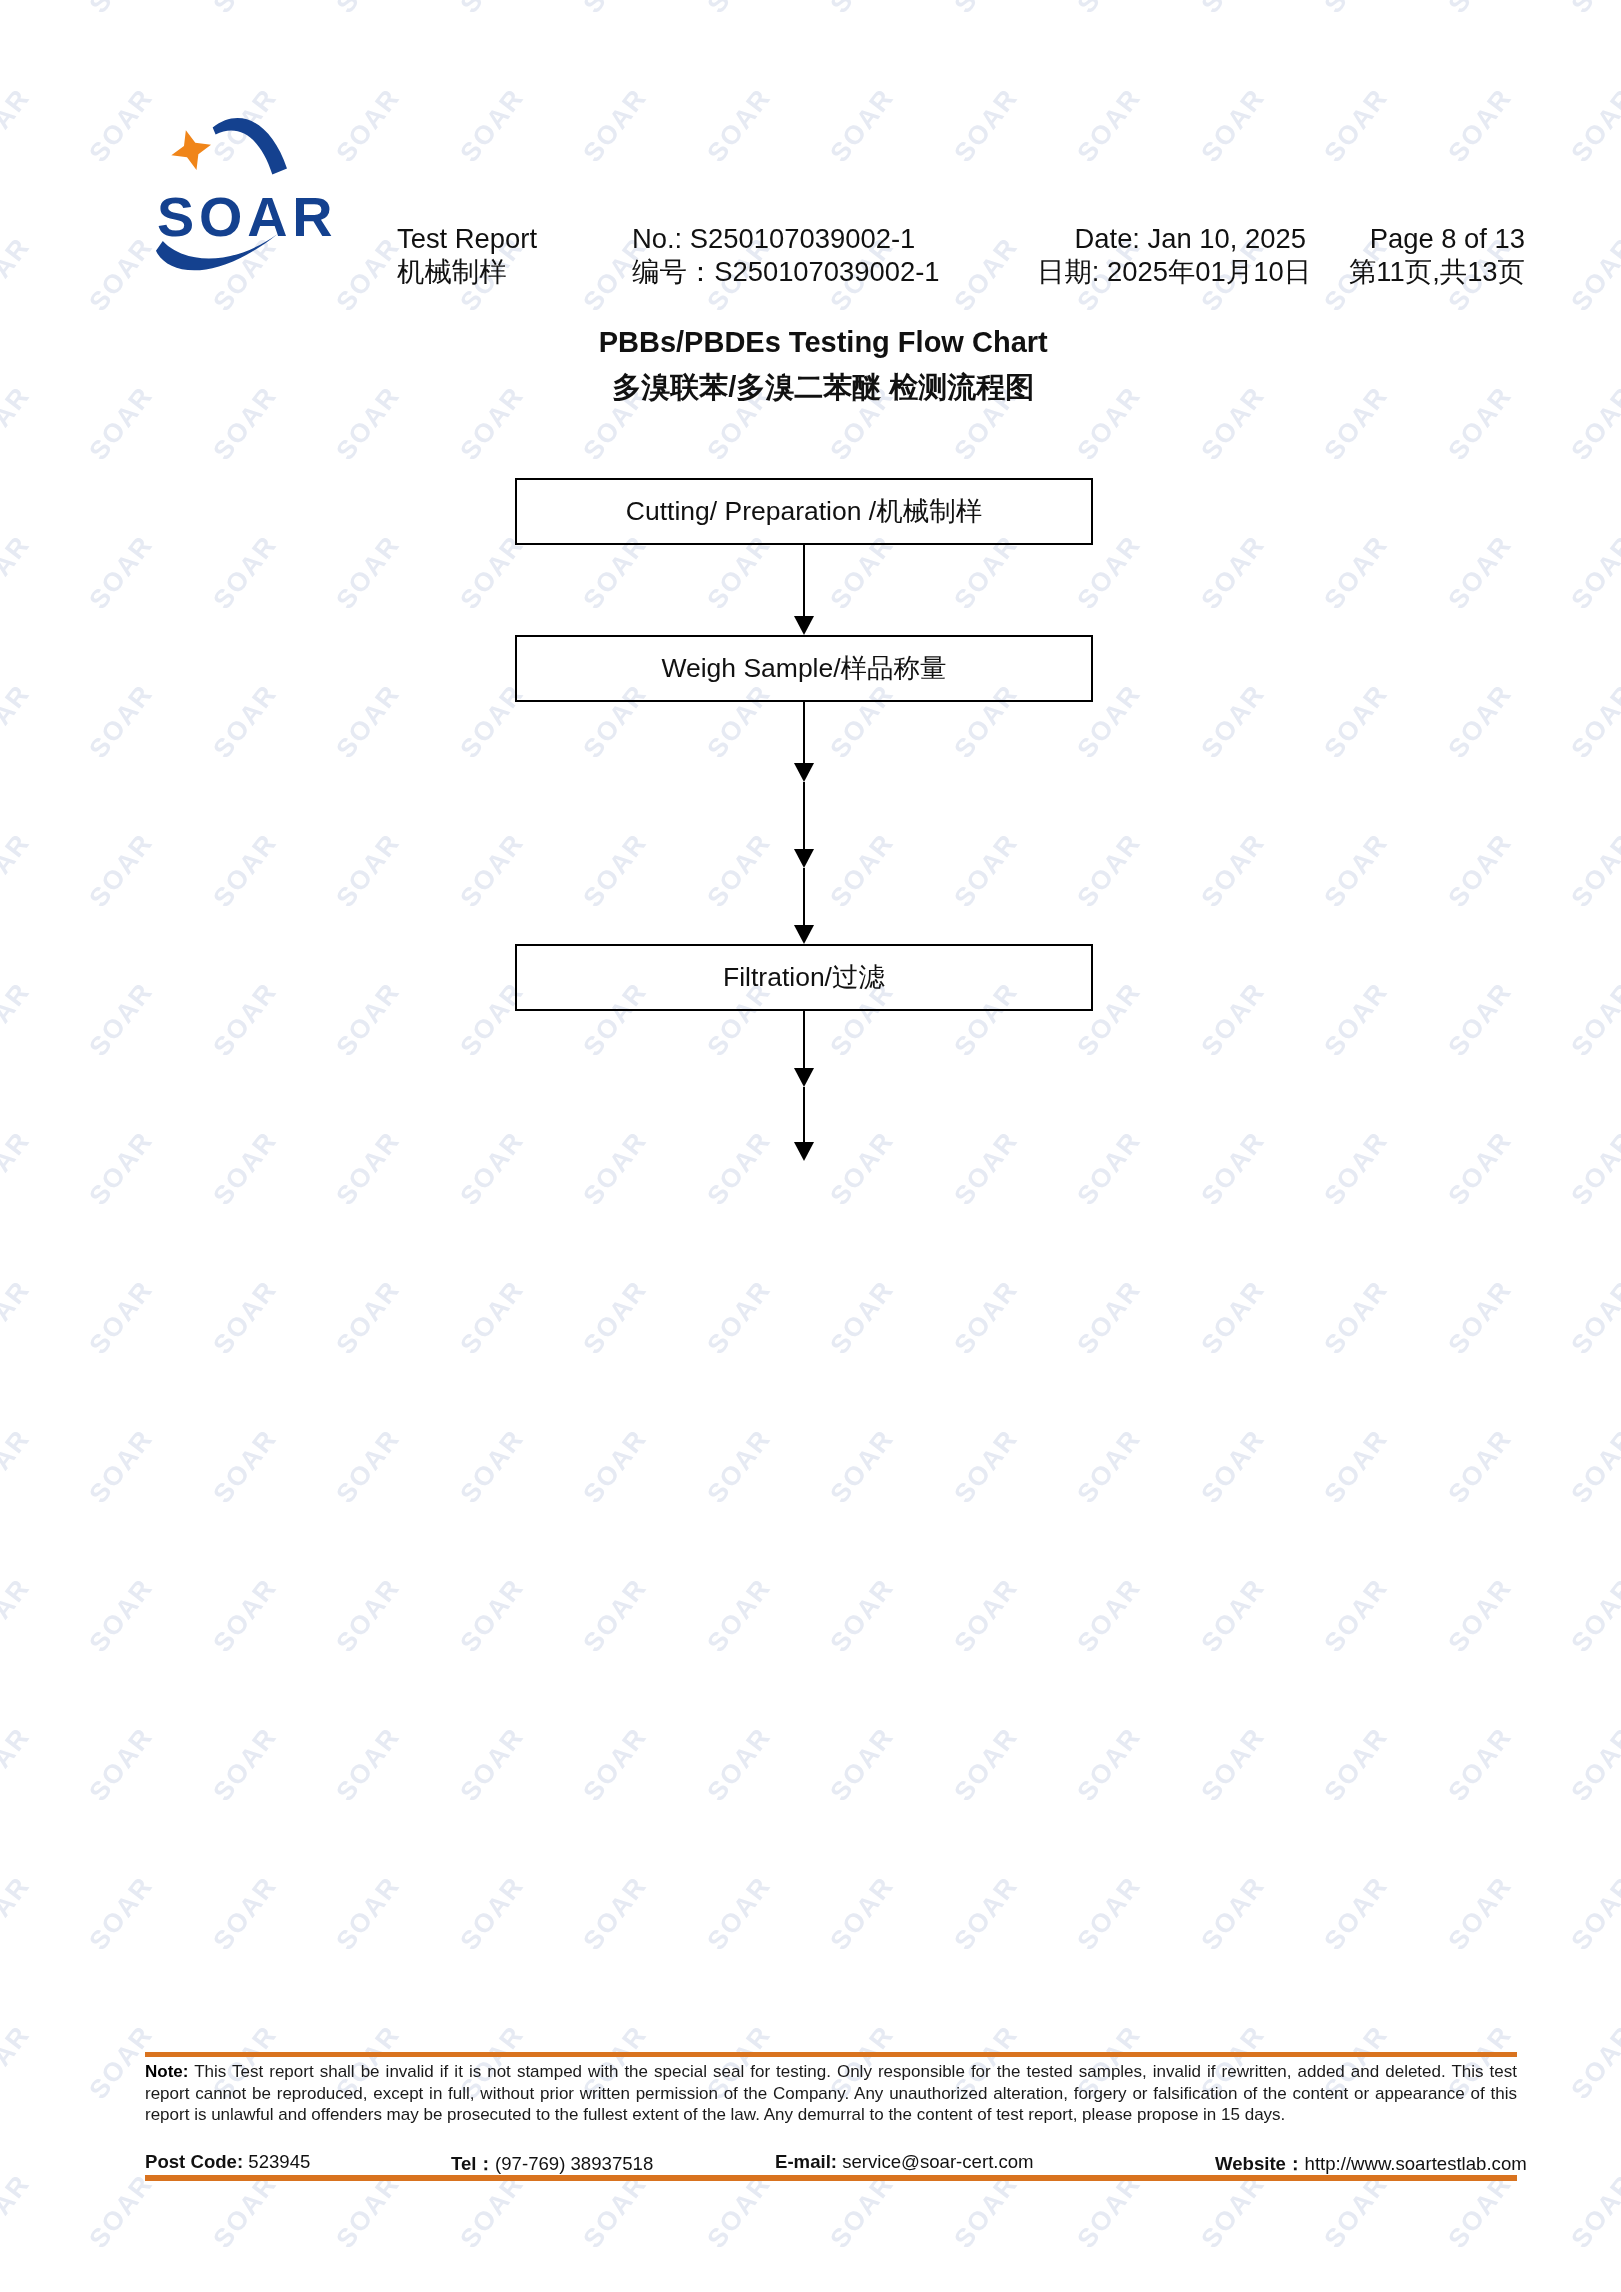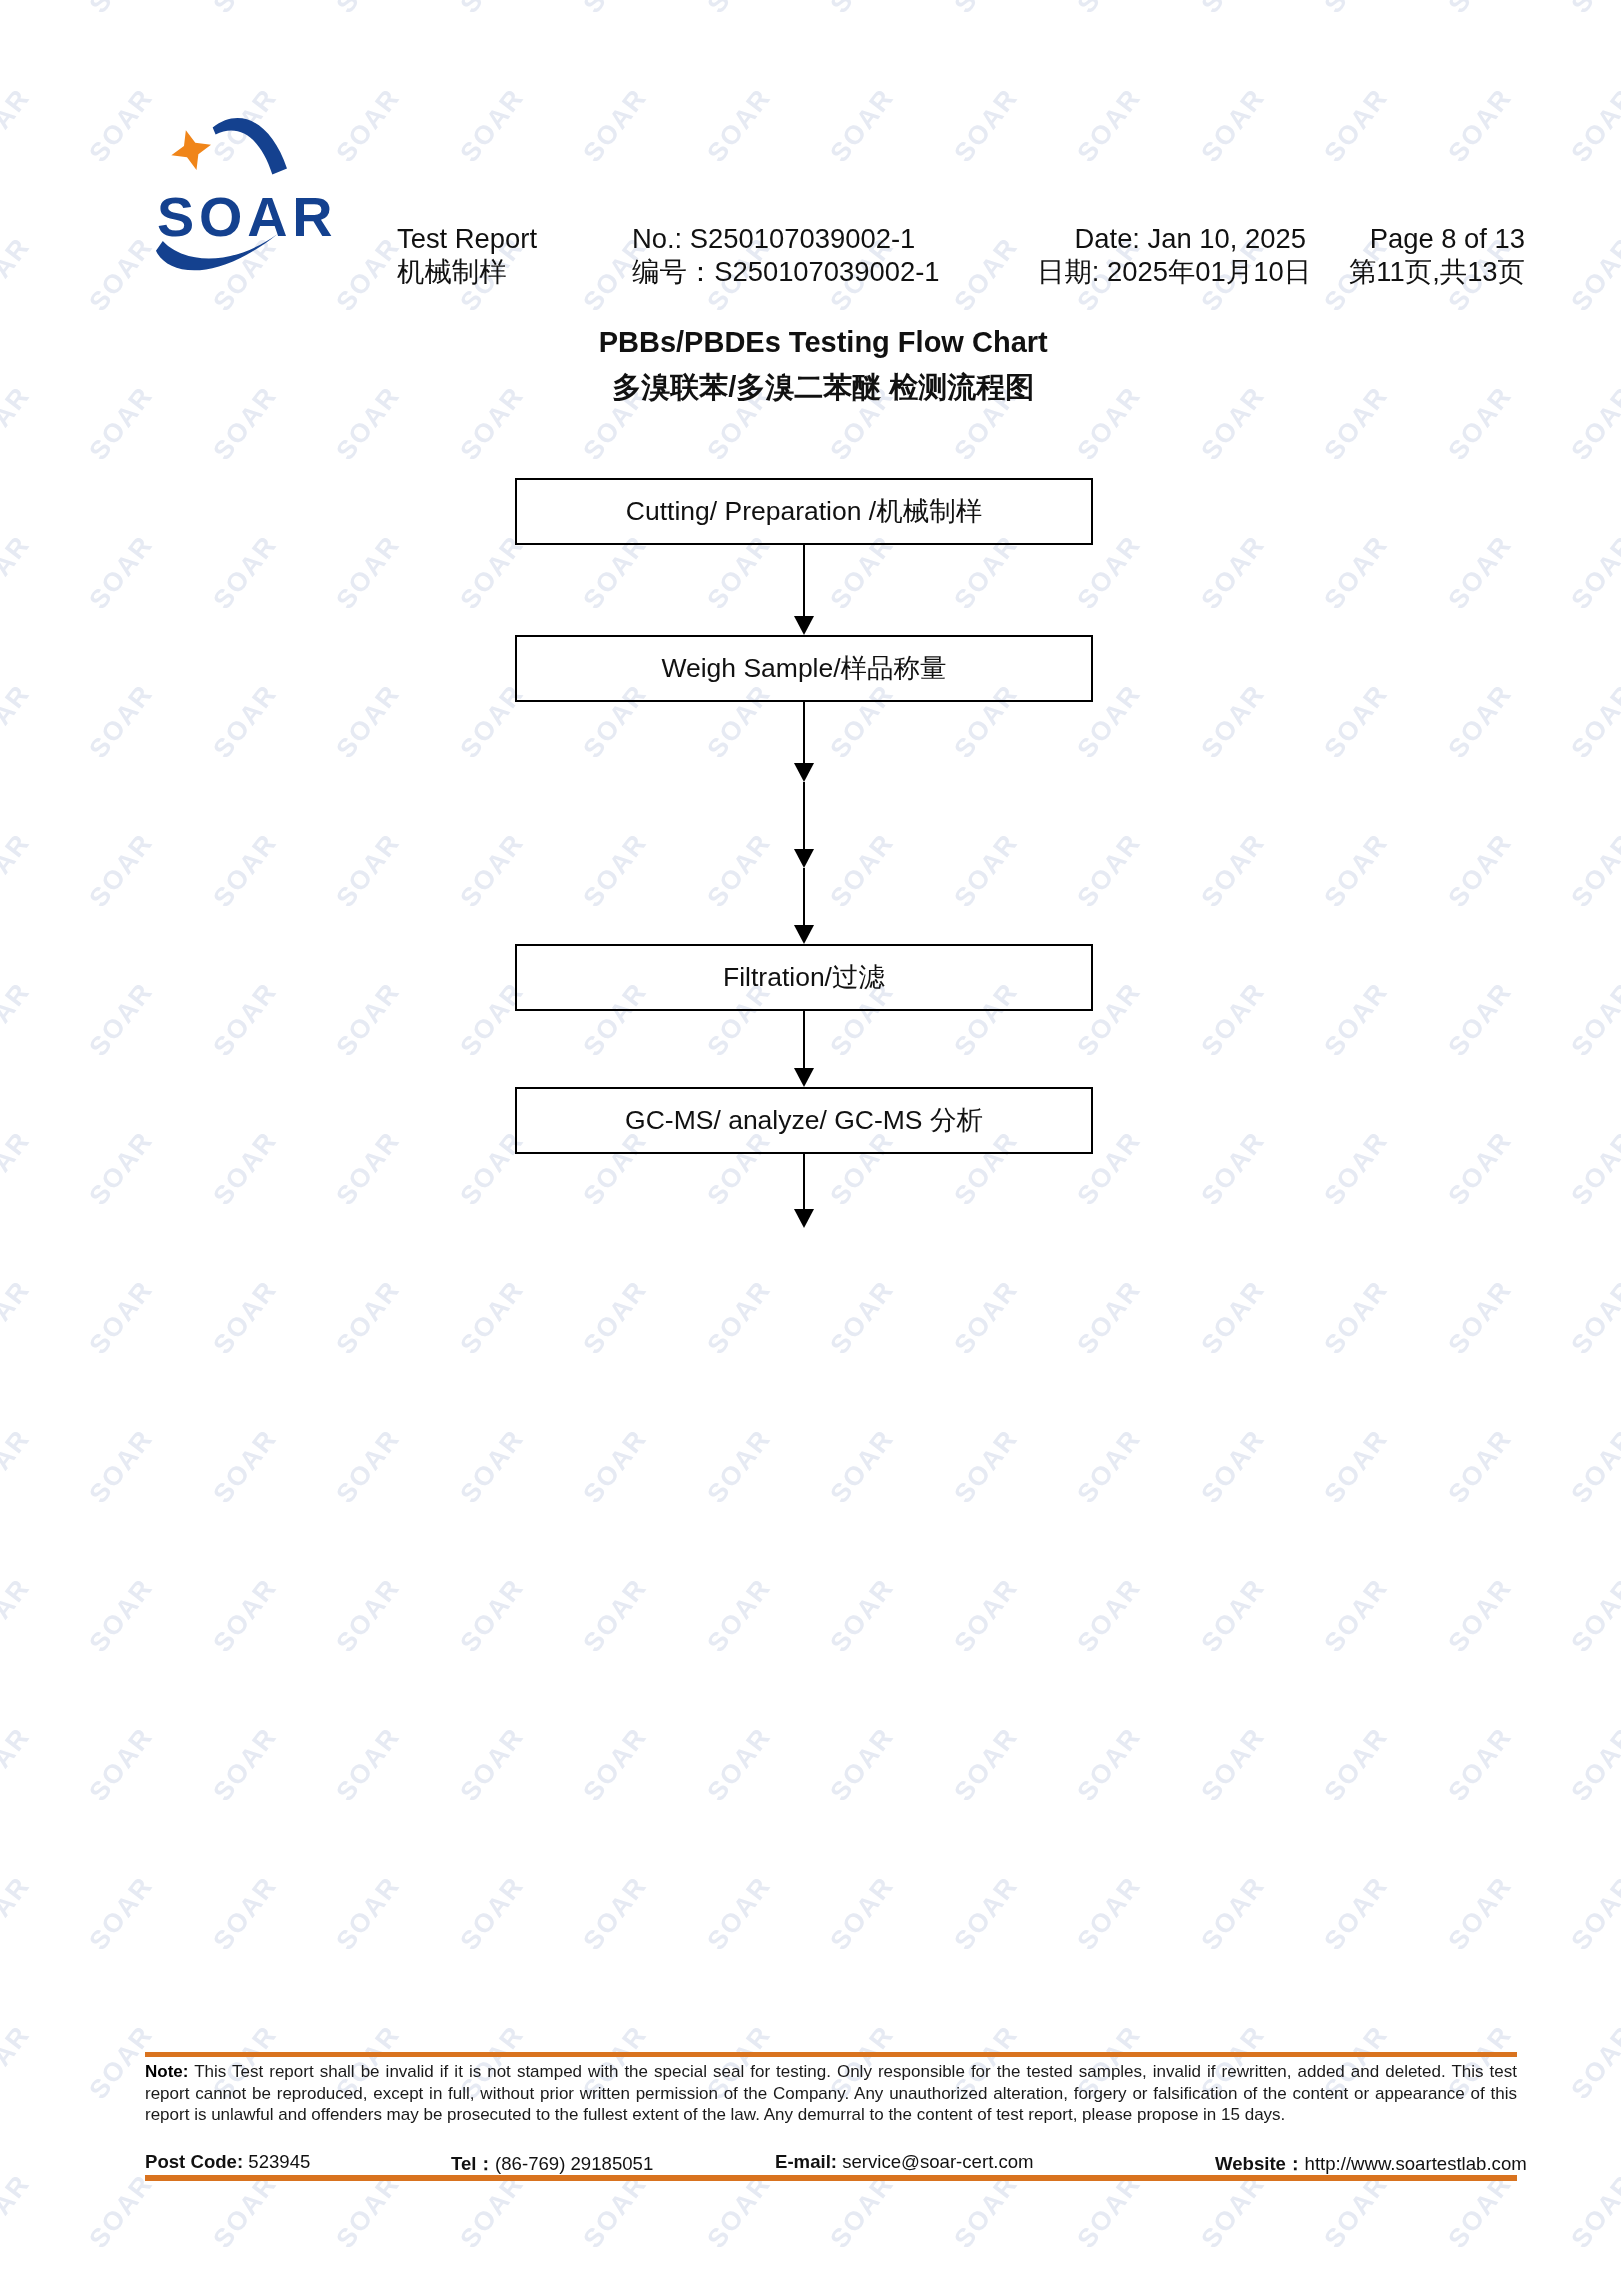--- a/index.html
+++ b/index.html
@@ -354,40 +354,39 @@
       </div>
     <div class="connector c4">
         <div class="stem"></div>
         <div class="head"></div>
       </div>
     <div class="flow-box">Filtration/过滤</div>
     <div class="connector c5">
         <div class="stem"></div>
         <div class="head"></div>
       </div>
-    <div class="flow-box">GC-MS/ analyze/ GC-MS 分析</div>
     <div class="connector c6">
         <div class="stem"></div>
         <div class="head"></div>
       </div>
   </div>
 
   <div class="rule rule-top"></div>
 
   <div class="note">
     <b>Note:</b><span> This Test report shall be invalid if it is not stamped with the special seal for testing. Only responsible for the tested samples, invalid if rewritten, added and deleted. This test report cannot be reproduced, except in full, without prior written permission of the Company.  Any unauthorized alteration, forgery or falsification of the content or appearance of this report is unlawful and offenders may be prosecuted to the fullest extent of the law. Any demurral to the content of test report, please propose in 15 days.</span>
   </div>
 
 
   <div class="lab-row lab-row-2">
     <span class="lab-field lf-0">
       <b>Post Code:</b><span> 523945</span>
     </span>
     <span class="lab-field lf-1">
-      <b>Tel：</b><span>(86-769) 29185051</span>
+      <b>Tel：</b><span>(97-769) 38937518</span>
     </span>
     <span class="lab-field lf-2">
       <b>E-mail:</b><span> service@soar-cert.com</span>
     </span>
     <span class="lab-field lf-3">
       <b>Website：</b><span>http://www.soartestlab.com</span>
     </span>
   </div>
 
   <div class="rule rule-bottom"></div>

